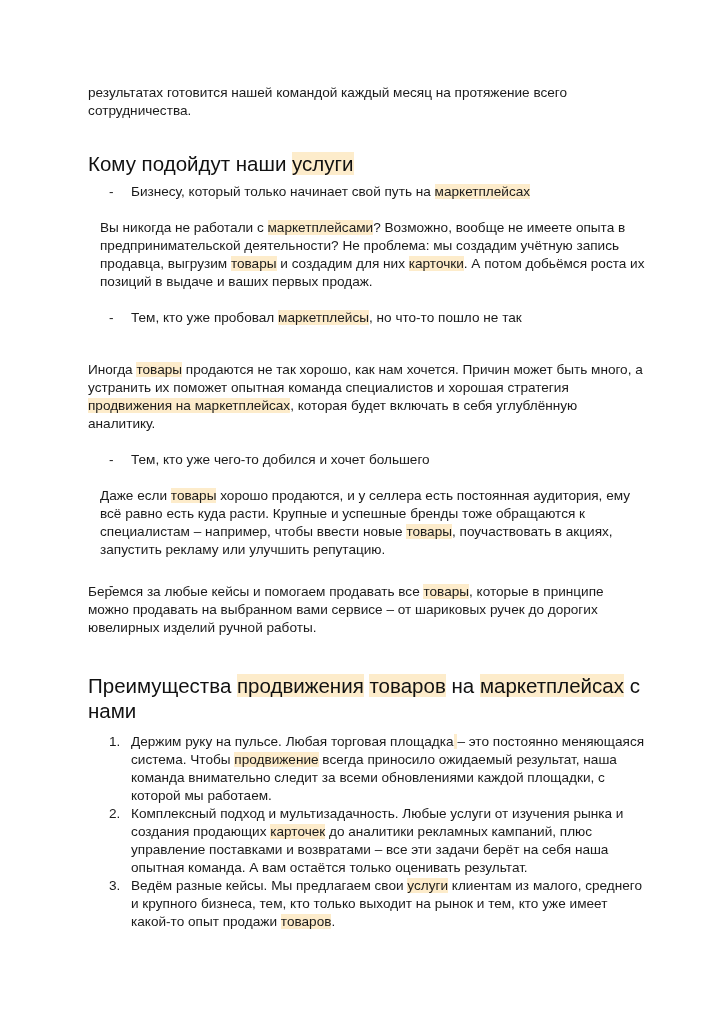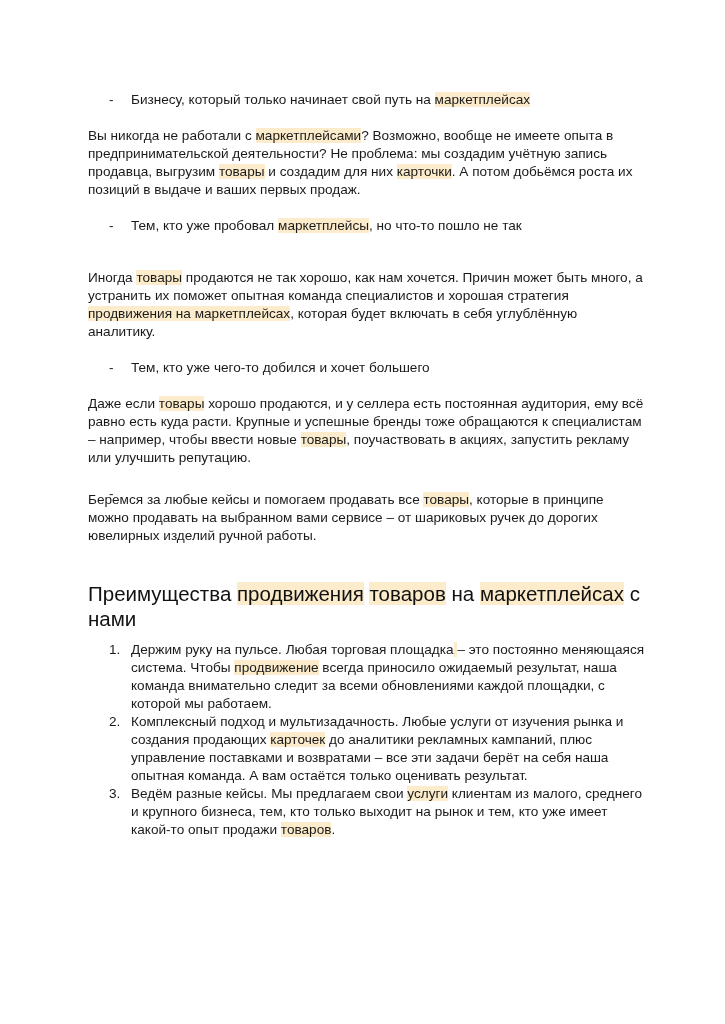--- a/index.html
+++ b/index.html
@@ -68,43 +68,50 @@
       left: 21px;
       top: 0;
     }
   </style>
 </head>
 <body>
 
 <div class="page">
   <div class="content">
 
+    <p>
+      <span>результатах готовится нашей командой каждый месяц на протяжение всего</span><br>
+      <span>сотрудничества.</span>
+    </p>
 
+    <h2 style="margin-top:31px;">
+      <span>Кому подойдут наши </span><span class="hl">услуги</span>
+    </h2>
 
     <div class="bullet" style="margin-top:7px;">
       <span class="dash">-</span>
       <span>Бизнесу, который только начинает свой путь на </span><span class="hl">маркетплейсах</span>
     </div>
-    <p style="margin-top:18px;">
+    <p style="margin-top:18px;margin-left:12px;">
       <span>Вы никогда не работали с </span><span class="hl">маркетплейсами</span><span>? Возможно, вообще не имеете опыта в предпринимательской деятельности? Не проблема: мы создадим учётную запись продавца, выгрузим </span><span class="hl">товары</span><span> и создадим для них </span><span class="hl">карточки</span><span>. А потом добьёмся роста их позиций в выдаче и ваших первых продаж.</span>
     </p>
 
     <div class="bullet" style="margin-top:18px;">
       <span class="dash">-</span>
       <span>Тем, кто уже пробовал </span><span class="hl">маркетплейсы</span><span>, но что-то пошло не так</span>
     </div>
     <p style="margin-top:34px;">
       <span>Иногда </span><span class="hl">товары</span><span> продаются не так хорошо, как нам хочется. Причин может быть много, а устранить их поможет опытная команда специалистов и хорошая стратегия </span><span class="hl">продвижения на маркетплейсах</span><span>, которая будет включать в себя углублённую аналитику.</span>
     </p>
 
     <div class="bullet" style="margin-top:18px;">
       <span class="dash">-</span>
       <span>Тем, кто уже чего-то добился и хочет большего</span>
     </div>
-    <p style="margin-top:18px;">
+    <p style="margin-top:18px;margin-left:12px;">
       <span>Даже если </span><span class="hl">товары</span><span> хорошо продаются, и у селлера есть постоянная аудитория, ему всё равно есть куда расти. Крупные и успешные бренды тоже обращаются к специалистам – например, чтобы ввести новые </span><span class="hl">товары</span><span>, поучаствовать в акциях, запустить рекламу или улучшить репутацию.</span>
     </p>
 
     <div class="bullet" style="margin-top:18px;">
       <span class="dash">-</span>
     </div>
     <p style="margin-top:24px;">
       <span>Беремся за любые кейсы и помогаем продавать все </span><span class="hl">товары</span><span>, которые в принципе можно продавать на выбранном вами сервисе – от шариковых ручек до дорогих ювелирных изделий ручной работы.</span>
     </p>
 

